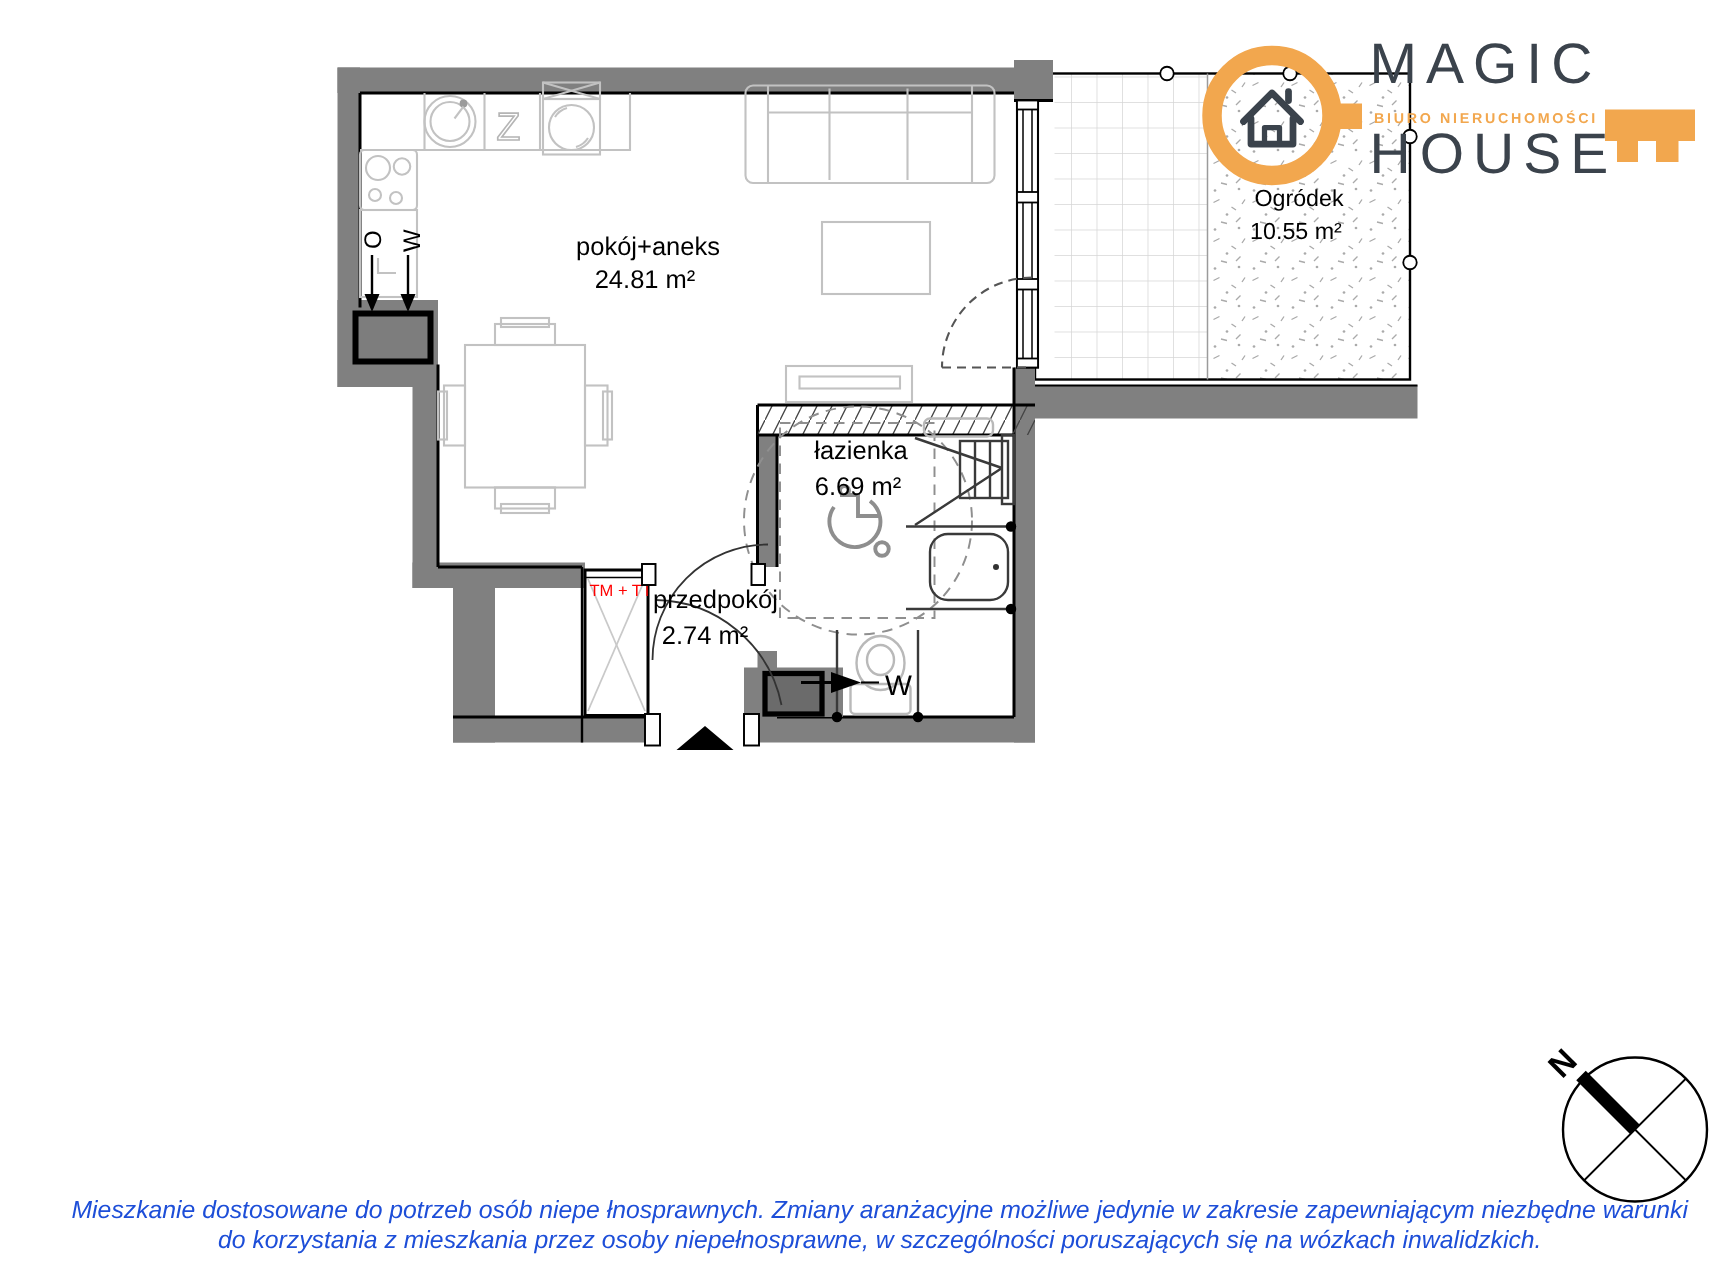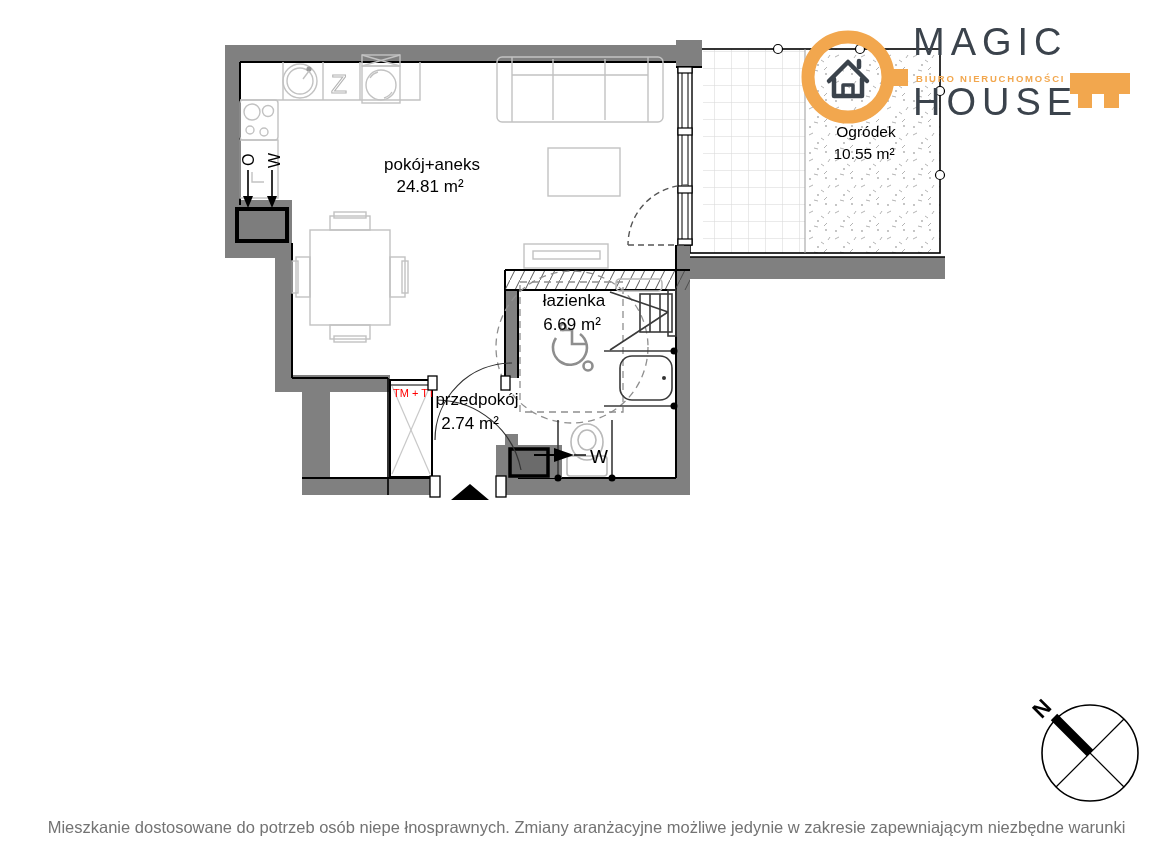--- a/index.html
+++ b/index.html
@@ -10,21 +10,21 @@
   .small-label{font-size:15.5px;fill:#000;text-anchor:middle;font-family:"Liberation Sans",sans-serif;}
   .vent-label{font-size:16px;fill:#000;font-family:"Liberation Sans",sans-serif;}
   .red-label{font-size:11px;fill:#ff0000;font-family:"Liberation Sans",sans-serif;}
   .furn{stroke:#c2c2c2;fill:none;stroke-width:1.4;}
   .fix{stroke:#3a3a3a;fill:none;stroke-width:1.6;}
   .fixlight{stroke:#b9b9b9;fill:none;stroke-width:1.6;}
   .dash{stroke:#8f8f8f;fill:none;stroke-width:1.3;stroke-dasharray:7 5;}
   .blk{stroke:#000;stroke-width:2;fill:none;}
   .wall{fill:#808080;}
   #footer{position:absolute;left:16px;right:0;bottom:4px;text-align:center;
-          font-size:16.5px;line-height:20px;color:#737373;}
+          font-size:16.5px;line-height:20px;color:#1d4ed8;font-style:italic;}
   .logo-word{fill:#3b434c;font-size:38px;letter-spacing:6px;font-family:"Liberation Sans",sans-serif;}
   .logo-tag{fill:#f2a74e;font-size:9.5px;font-weight:bold;letter-spacing:1.8px;font-family:"Liberation Sans",sans-serif;}
 </style>
 </head>
 <body>
 
 <div id="page">
 <svg id="plan-svg" width="1157" height="841" viewBox="0 0 1157 841">
   <defs>
     <pattern id="tiles" width="17" height="17" patternUnits="userSpaceOnUse">
@@ -258,14 +258,15 @@
     <circle cx="1090" cy="753" r="48" fill="#fff" stroke="#000" stroke-width="1.6"></circle>
     <line x1="1056" y1="719" x2="1124" y2="787" stroke="#000" stroke-width="1.2"></line>
     <line x1="1124" y1="719" x2="1056" y2="787" stroke="#000" stroke-width="1.2"></line>
     <line x1="1090" y1="753" x2="1054" y2="717" stroke="#000" stroke-width="9"></line>
     <text transform="translate(1047,714) rotate(-45)" text-anchor="middle" font-size="22" font-weight="bold" fill="#000">N</text>
   </g>
 </svg>
 
 <div id="footer">
   <div>Mieszkanie dostosowane do potrzeb osób niepe łnosprawnych. Zmiany aranżacyjne możliwe jedynie w zakresie zapewniającym niezbędne warunki</div>
+  <div>do korzystania z mieszkania przez osoby niepełnosprawne, w szczególności poruszających się na wózkach inwalidzkich.</div>
 </div>
 </div>
 
 </body></html>

